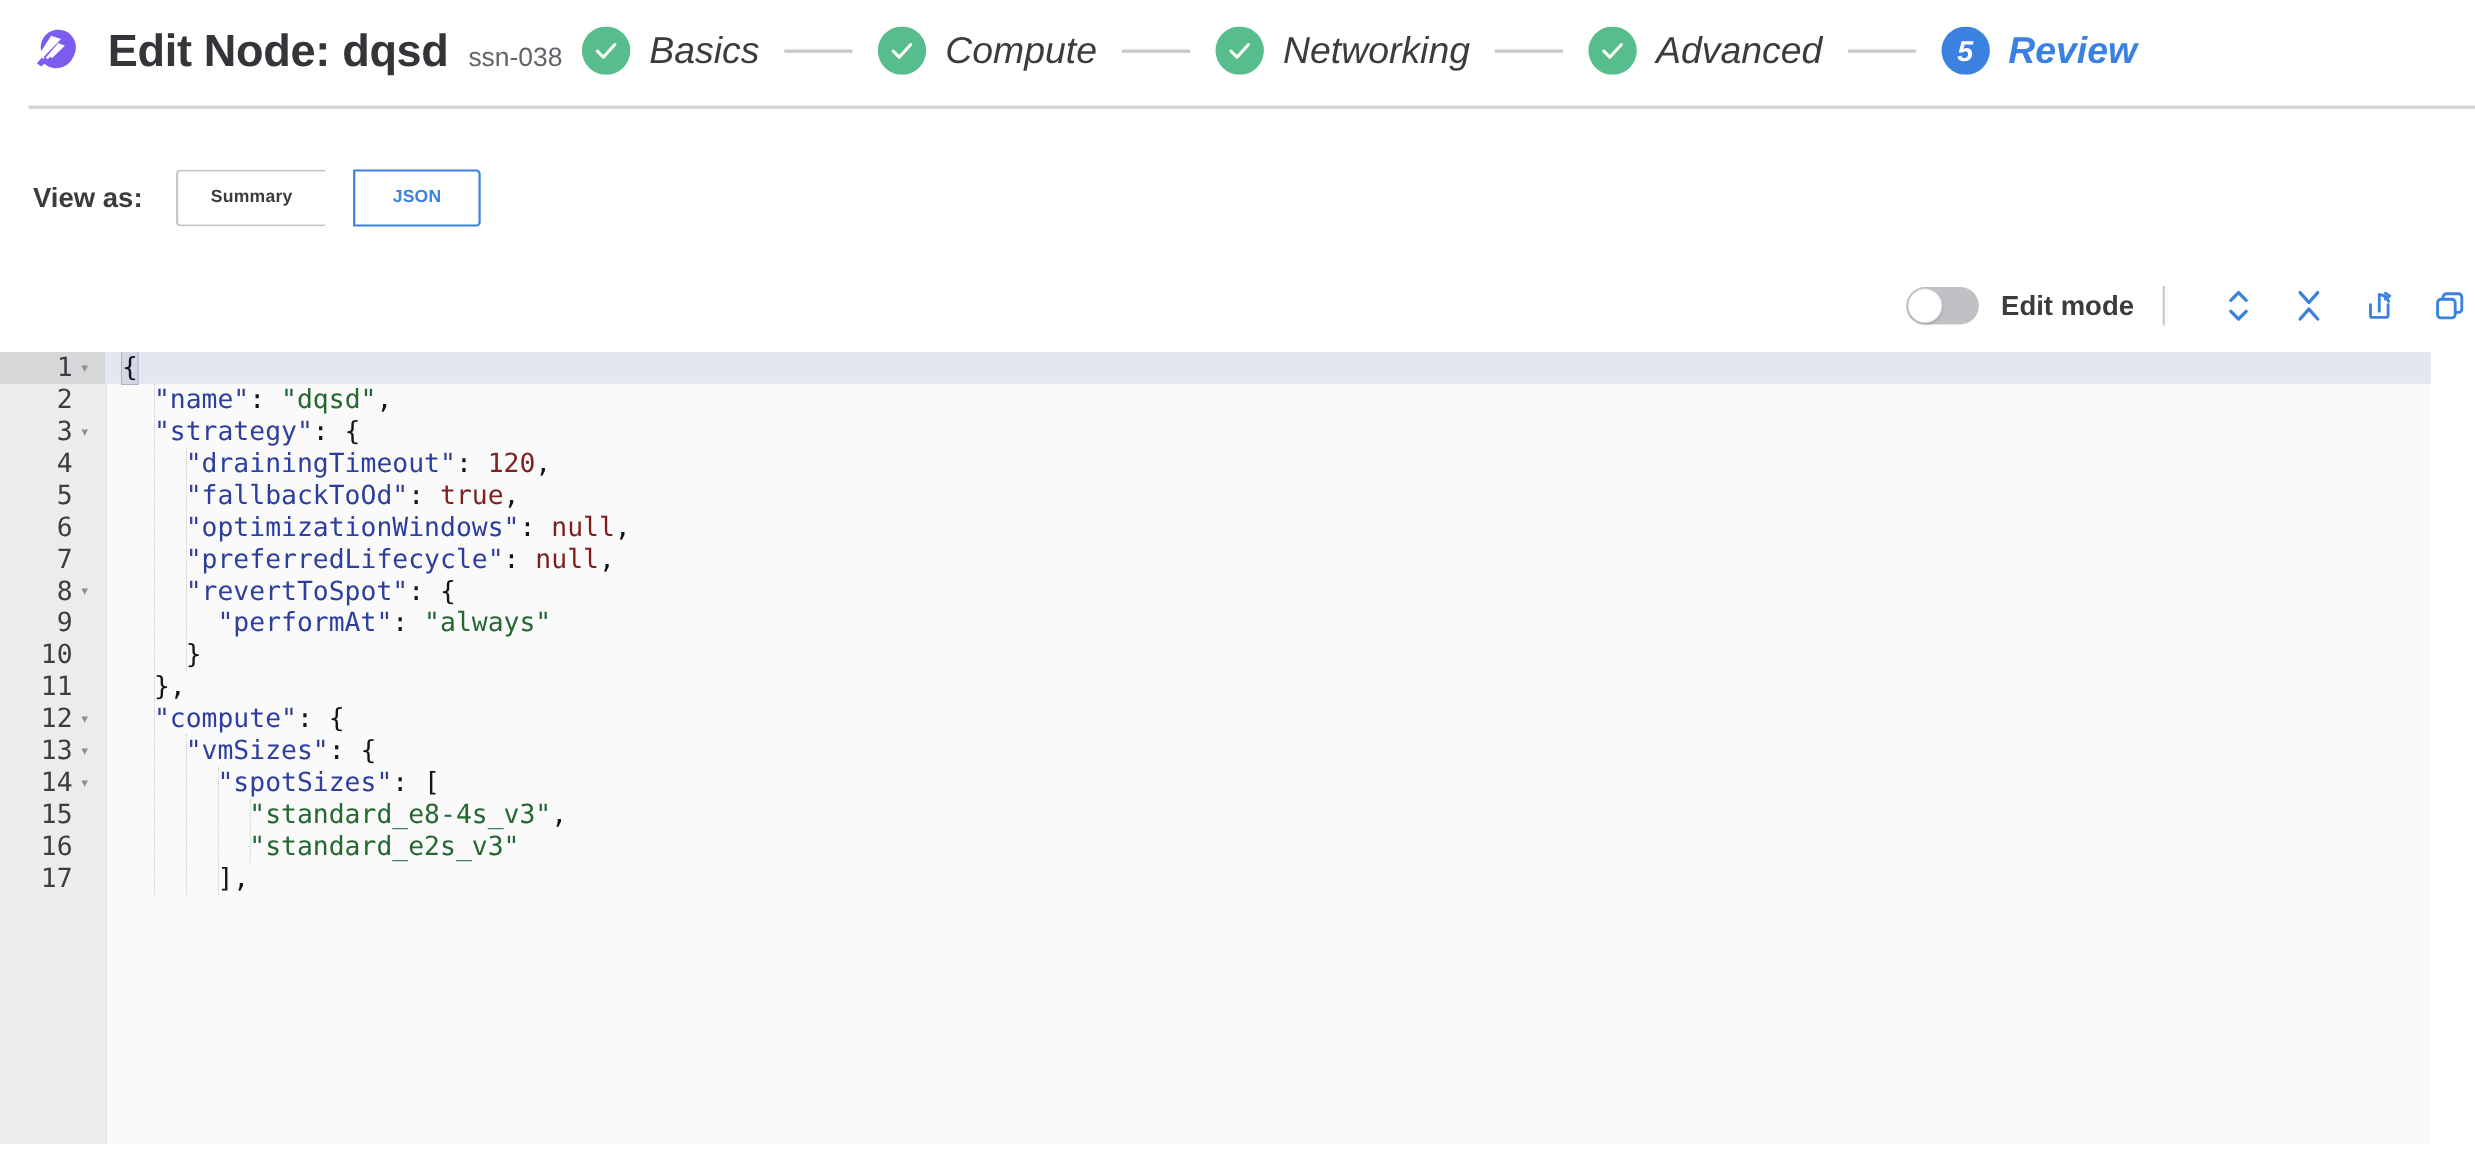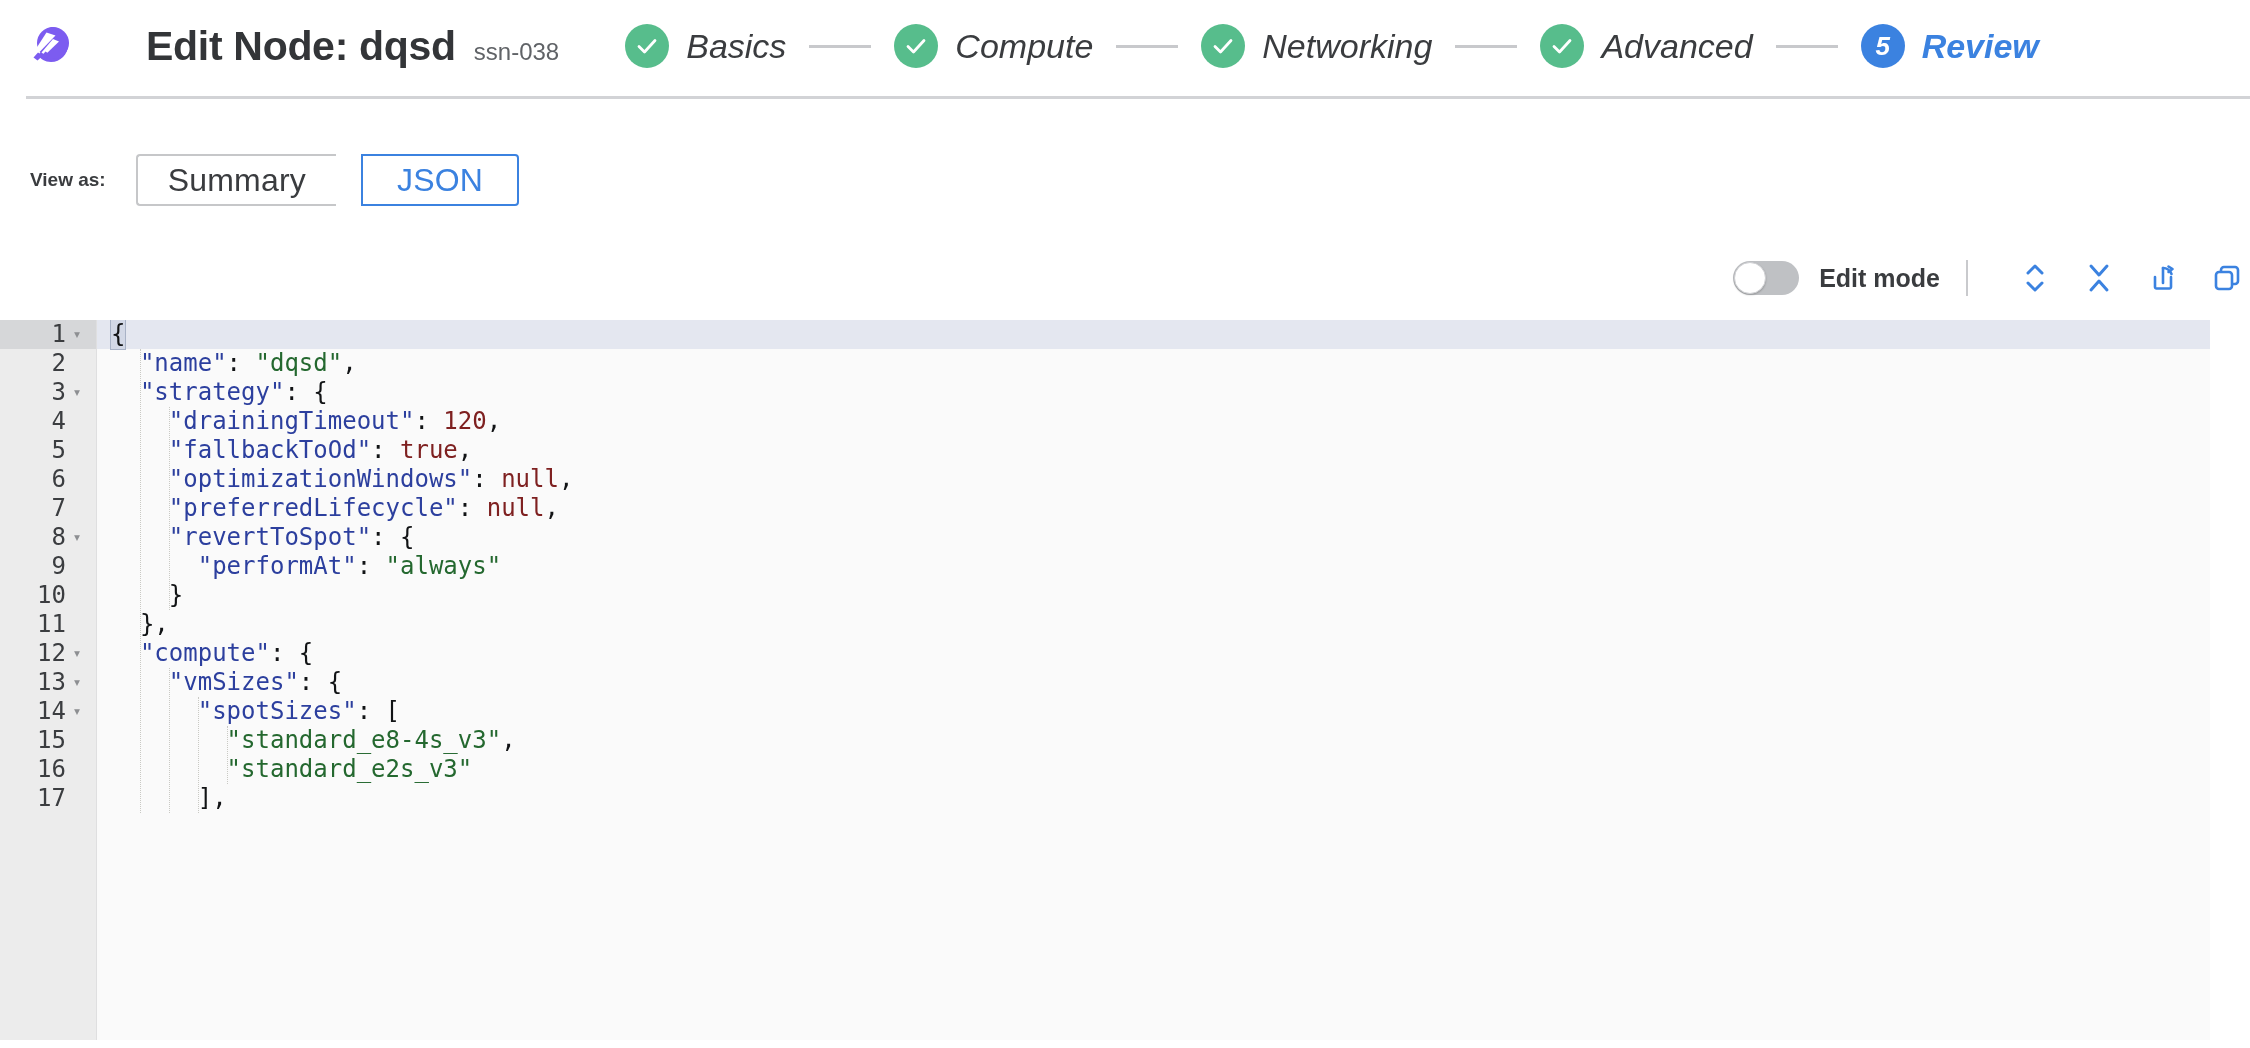--- a/index.html
+++ b/index.html
@@ -18,21 +18,20 @@
     display: flex;
     align-items: flex-start;
     background: #ffffff;
   }
   .header-inner {
     display: flex;
     align-items: center;
     height: 92px;
     width: 100%;
     padding-left: 26px;
-    gap: 48px;
   }
   .header-rule {
     position: absolute;
     left: 26px; right: 0; top: 96px;
     height: 3px;
     background: #d2d3d6;
   }
 
   .logo {
     width: 48px; height: 48px;
@@ -115,36 +114,36 @@
 
   
   .viewas-row {
     display: flex;
     align-items: center;
     padding-left: 30px;
     margin-top: 36px;
     height: 52px;
   }
   .viewas-label {
-    font-size: 19px;
+    font-size: 25px;
     font-weight: bold;
     color: #3a3c3f;
     margin-right: 30px;
   }
   .segmented {
     display: flex;
     height: 52px;
   }
   .seg-btn {
     display: flex;
     align-items: center;
     justify-content: center;
     padding: 0 30px;
-    font-size: 32px;
-    font-weight: normal;
+    font-size: 16px;
+    font-weight: bold;
     background: #ffffff;
     cursor: pointer;
     letter-spacing: 0.2px;
   }
   .seg-btn.inactive {
     color: #3a3c3f;
     border: 2px solid #c6c7c9;
     border-right: none;
     border-radius: 4px 0 0 4px;
   }

